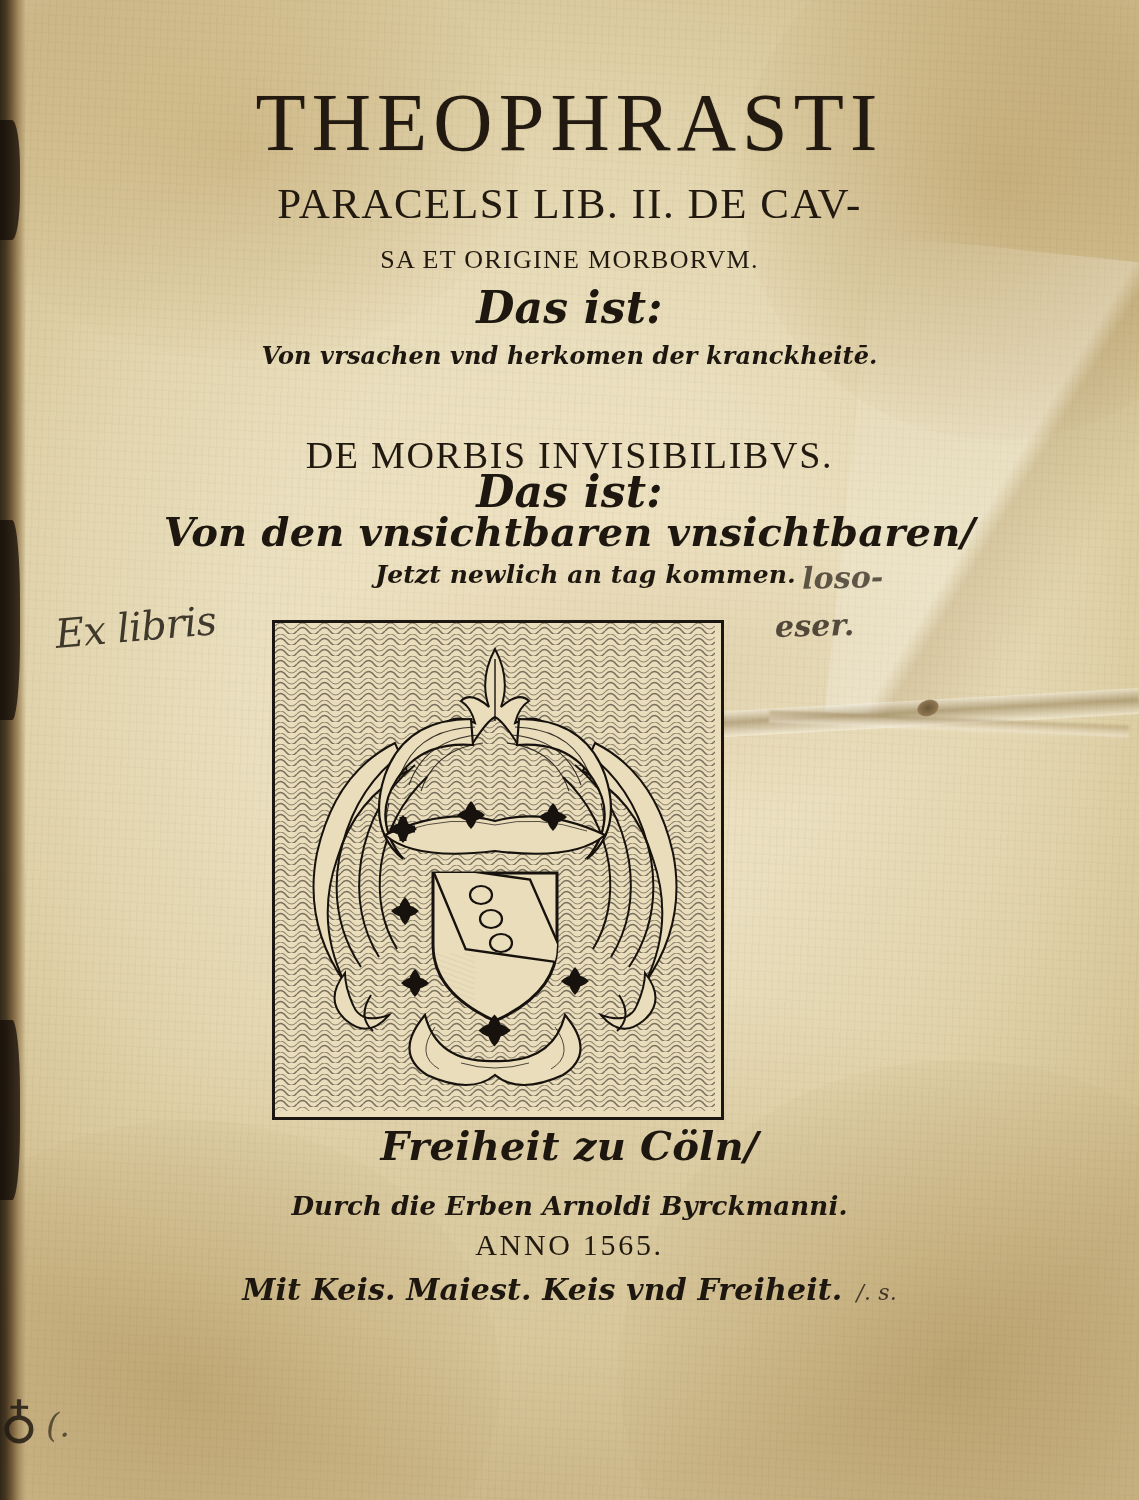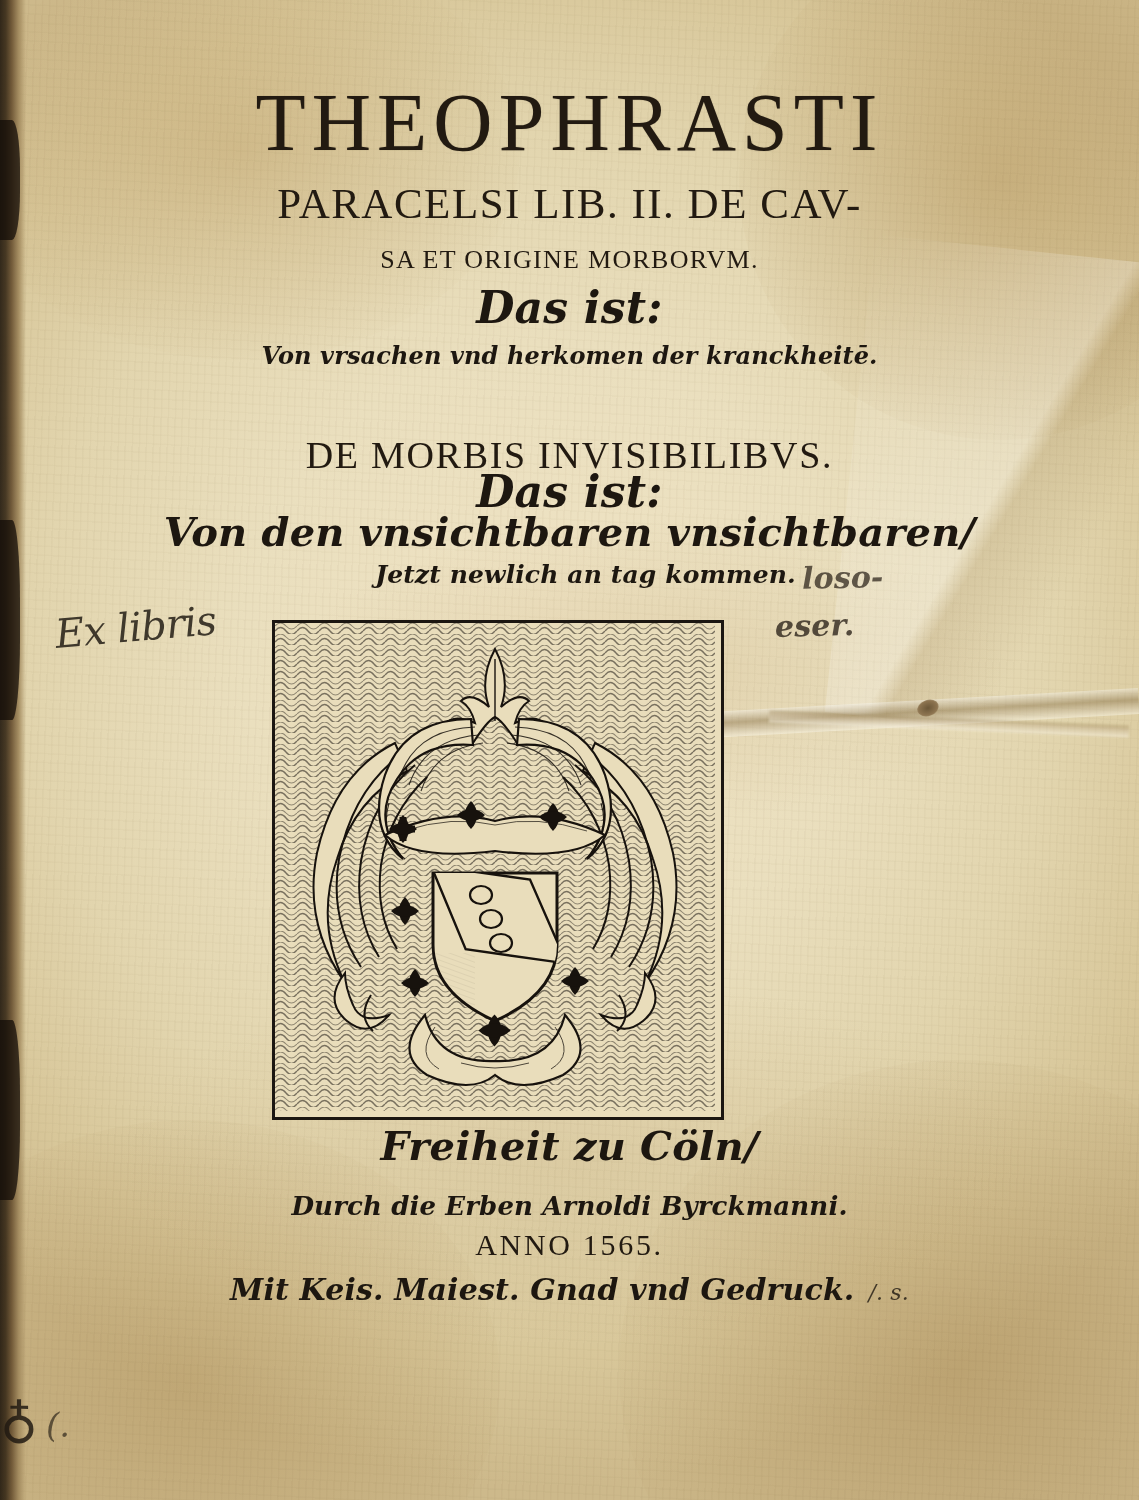--- a/index.html
+++ b/index.html
@@ -442,21 +442,21 @@
         <path d="M186 440 q34 10 68 0"></path>
       </g>
     </svg>
   </div>
 
   <div class="textblock">
     <div id="imp1" class="fraktur ink">Freiheit zu Cöln/</div>
     <div id="imp2" class="fraktur ink">Durch die Erben Arnoldi Byrckmanni.</div>
     <div id="imp3" class="line-main roman-caps ink">ANNO 1565.</div>
     <div id="imp4" class="fraktur ink">
-      <span>Mit Keis. Maiest. Gnad vnd Gedruck.</span><span class="pen">/. s.</span>
+      <span>Mit Keis. Maiest. Keis vnd Freiheit.</span><span class="pen">/. s.</span>
     </div>
   </div>
 
   <div id="bottommark">
     <span>♁</span><span class="tail">(.</span>
   </div>
 
 </div>
 
 </body></html>

